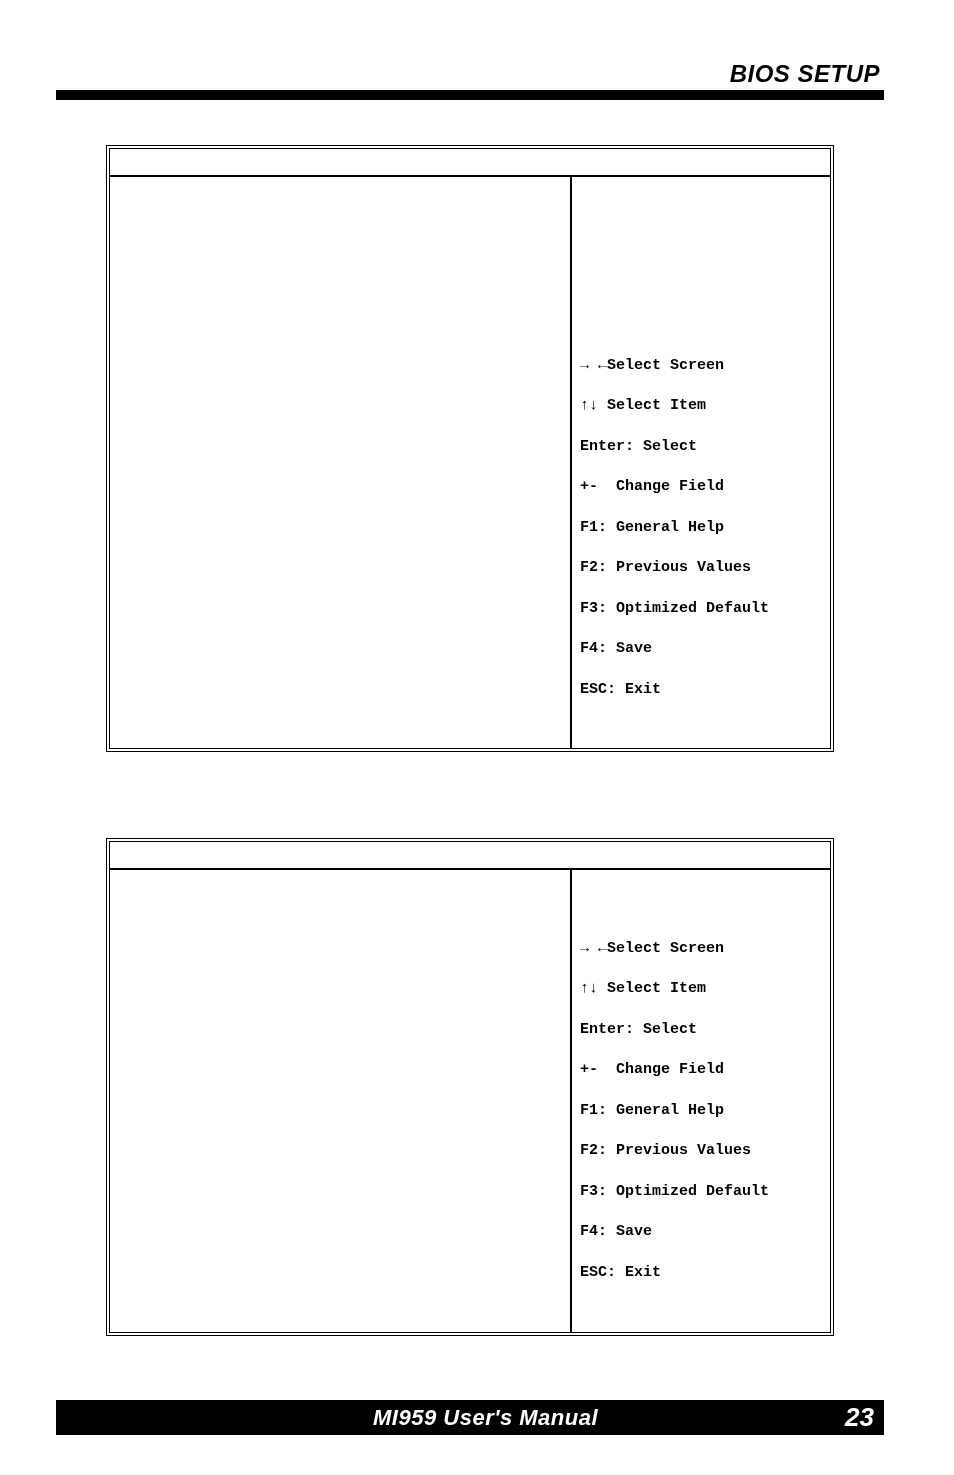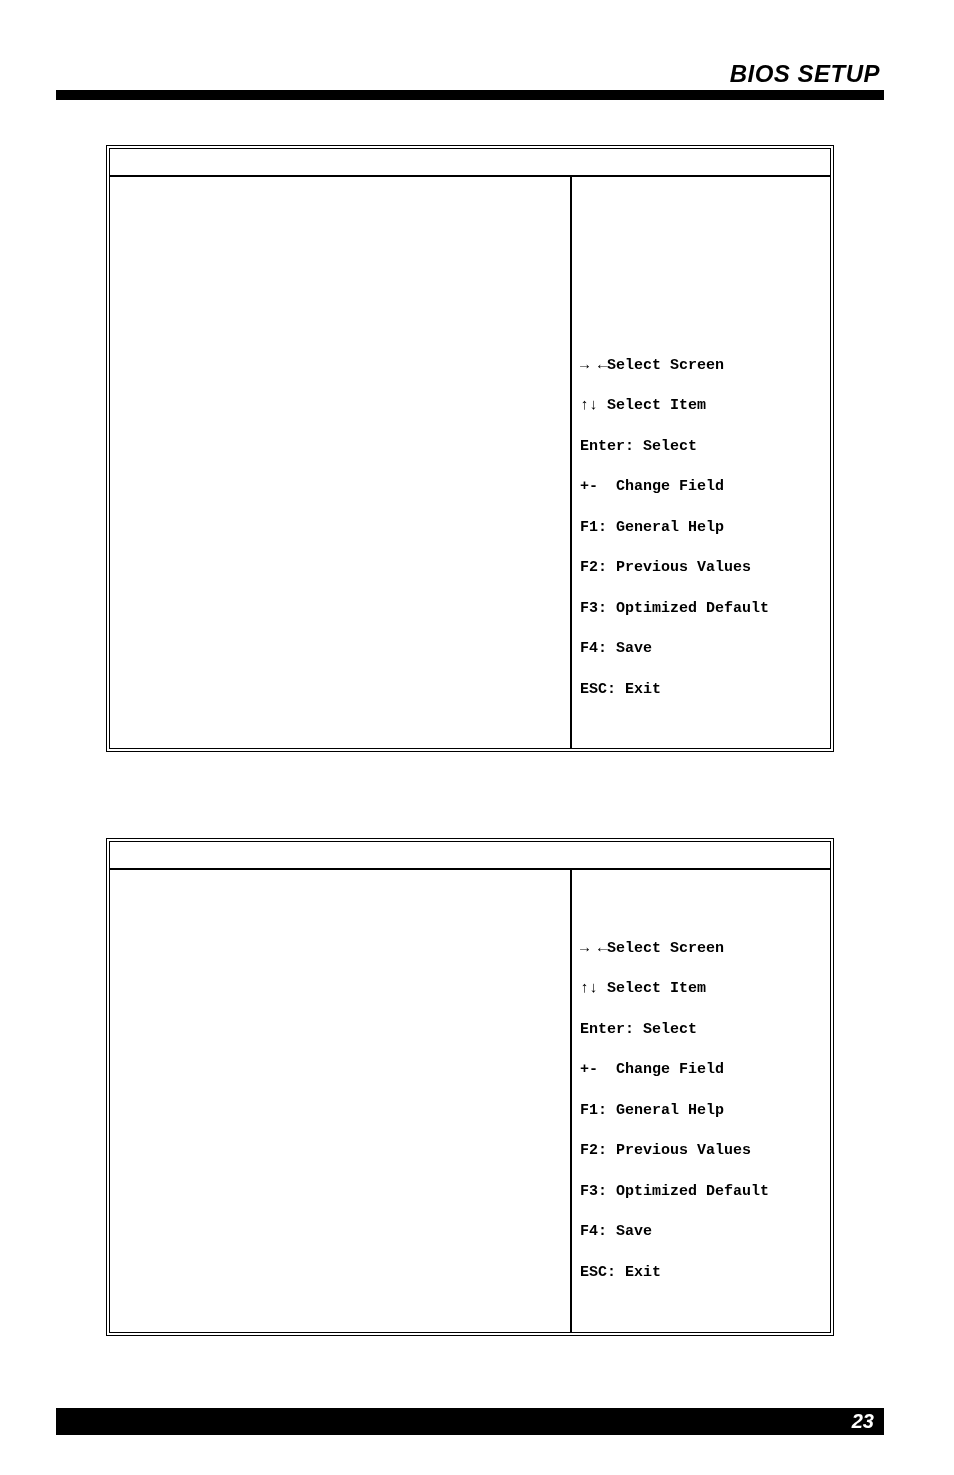--- a/index.html
+++ b/index.html
@@ -88,21 +88,21 @@
   }
   .footer-manual {
     font-style: italic;
     font-weight: 900;
     font-size: 22px;
     letter-spacing: 0.5px;
   }
   .footer-page {
     font-style: italic;
     font-weight: 900;
-    font-size: 20px;
+    font-size: 26px;
   }
 </style>
 </head>
 <body>
 
 <div class="page">
   <div class="header-title"><span>BIOS SETUP</span></div>
   <div class="header-bar"></div>
   <div class="header-thin"></div>
 
@@ -144,16 +144,17 @@
 <div>ESC: Exit</div>
         </div>
       </div>
     </div>
 
   </div>
 
   <div class="footer">
     <div class="footer-row">
       <span style="width:60px;"></span>
+      <span class="footer-manual">MI959 User's Manual</span>
       <span class="footer-page">23</span>
     </div>
   </div>
 </div>
 
 </body></html>

